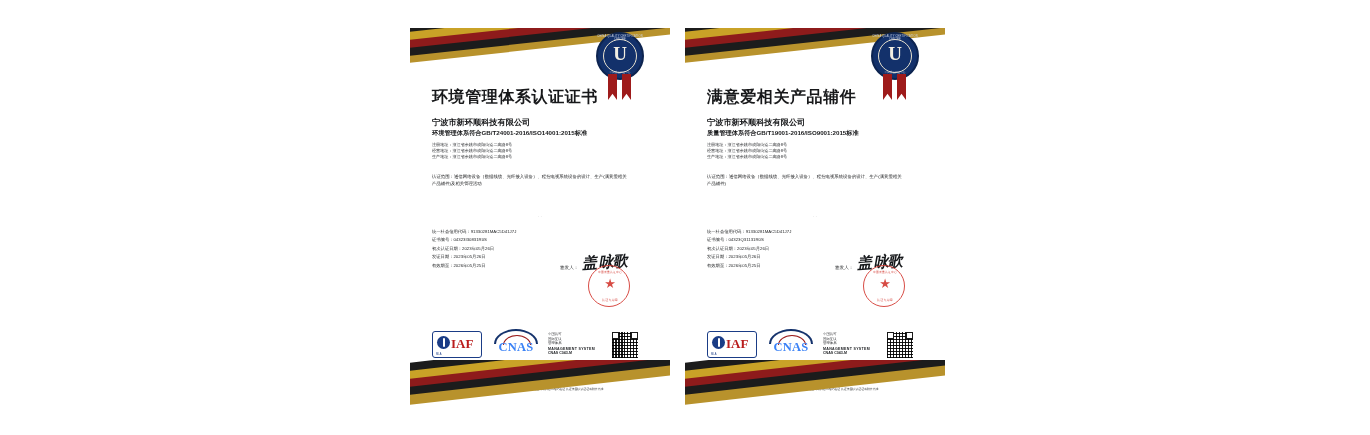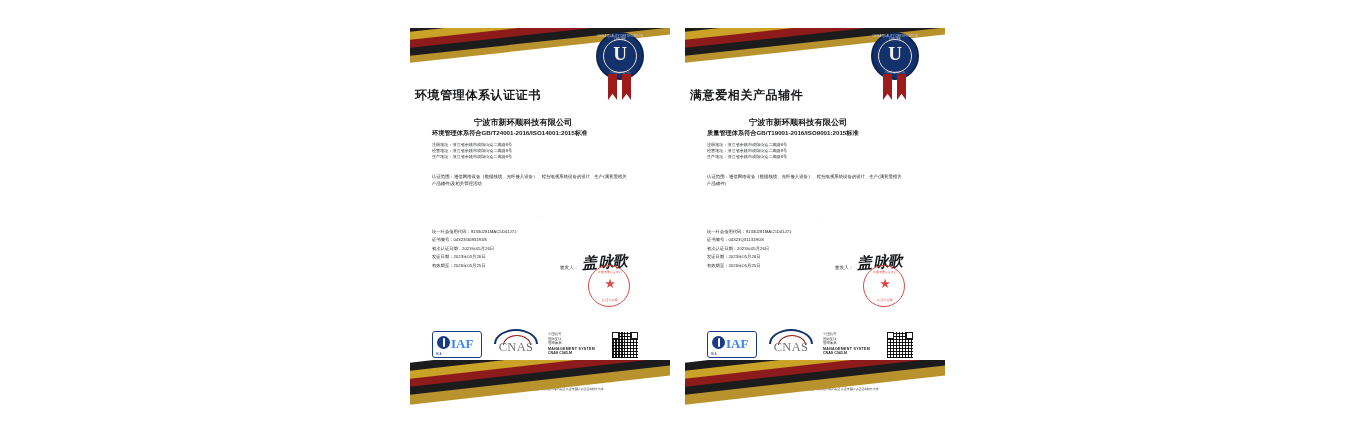--- a/index.html
+++ b/index.html
@@ -134,34 +134,33 @@
     background: #9e1b1b;
     display: block;
   }
   .seal .tail i.l { left: 0;  clip-path: polygon(0 0, 100% 0, 100% 100%, 50% 76%, 0 100%); }
   .seal .tail i.r { left: 14px; clip-path: polygon(0 0, 100% 0, 100% 100%, 50% 76%, 0 100%); }
 
   
   .cert-title {
     position: absolute;
     top: 59px;
-    left: 5px;
-    font-size: 12px;
+    left: 22px;
+    font-size: 16px;
     font-weight: bold;
     color: #17181a;
     letter-spacing: .6px;
   }
   .company {
     position: absolute;
     top: 89px;
     left: 22px;
     font-size: 8.2px;
     font-weight: bold;
     color: #17181a;
-    margin-left: 42px;
   }
   .standard {
     position: absolute;
     top: 101px;
     left: 22px;
     font-size: 6.2px;
     font-weight: bold;
     color: #17181a;
   }
 
@@ -297,21 +296,21 @@
     width: 2px; height: 9px;
     background: #ffffff;
     border-radius: 1px;
   }
   .iaf .txt {
     position: absolute;
     top: 5px; left: 18px;
     font-size: 13px;
     font-weight: bold;
     font-family: "Liberation Serif", serif;
-    color: #3b82f6;
+    color: #b91c1c;
     letter-spacing: 0px;
     line-height: 13px;
   }
   .iaf .sub {
     position: absolute;
     bottom: 1.5px; left: 3px;
     font-size: 2.6px;
     color: #1a3c86;
     letter-spacing: .1px;
   }
@@ -339,23 +338,23 @@
     border-radius: 50% 50% 0 0 / 100% 100% 0 0;
     border-bottom: none;
     box-sizing: border-box;
   }
   .cnas .name {
     position: absolute;
     top: 11px; left: 0;
     width: 56px;
     text-align: center;
     font-size: 12.5px;
-    font-weight: normal;
+    font-weight: bold;
     font-family: "Liberation Serif", serif;
-    color: #737373;
+    color: #3b82f6;
     letter-spacing: .3px;
   }
   .cnas-text {
     position: absolute;
     top: 6px; left: 116px;
     width: 54px;
   }
   .cnas-text div {
     font-size: 3.4px;
     line-height: 4.6px;

